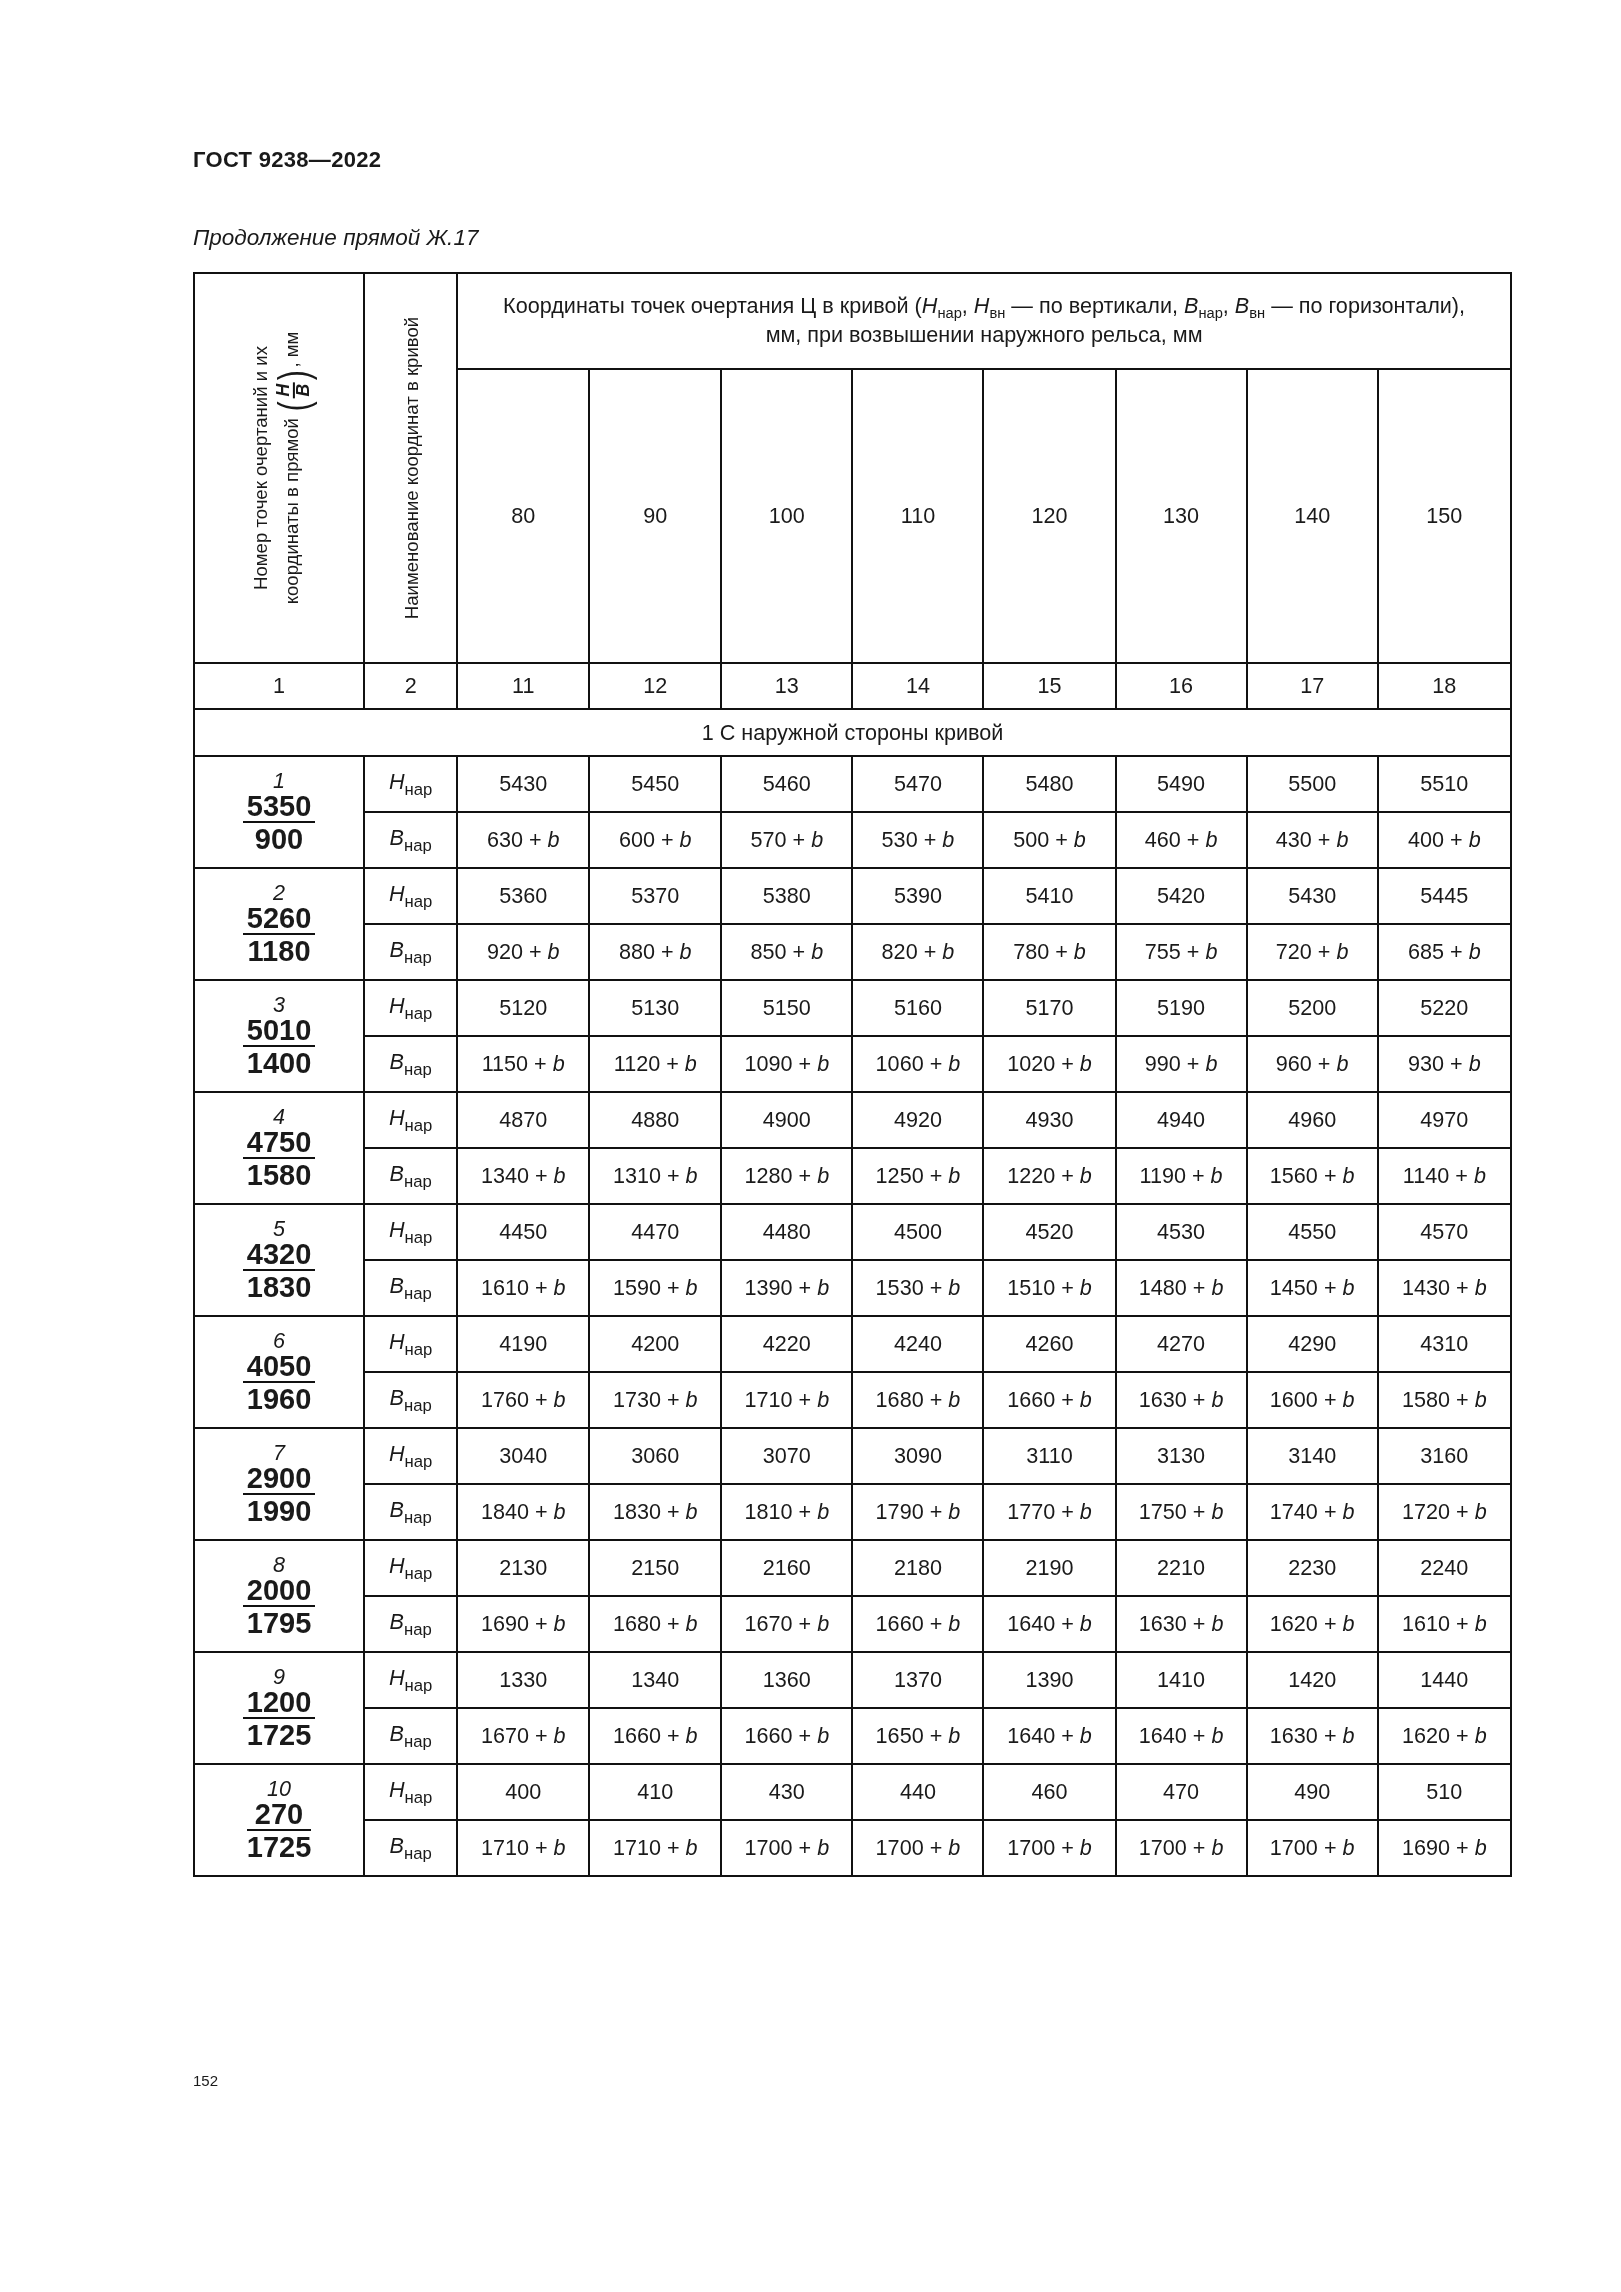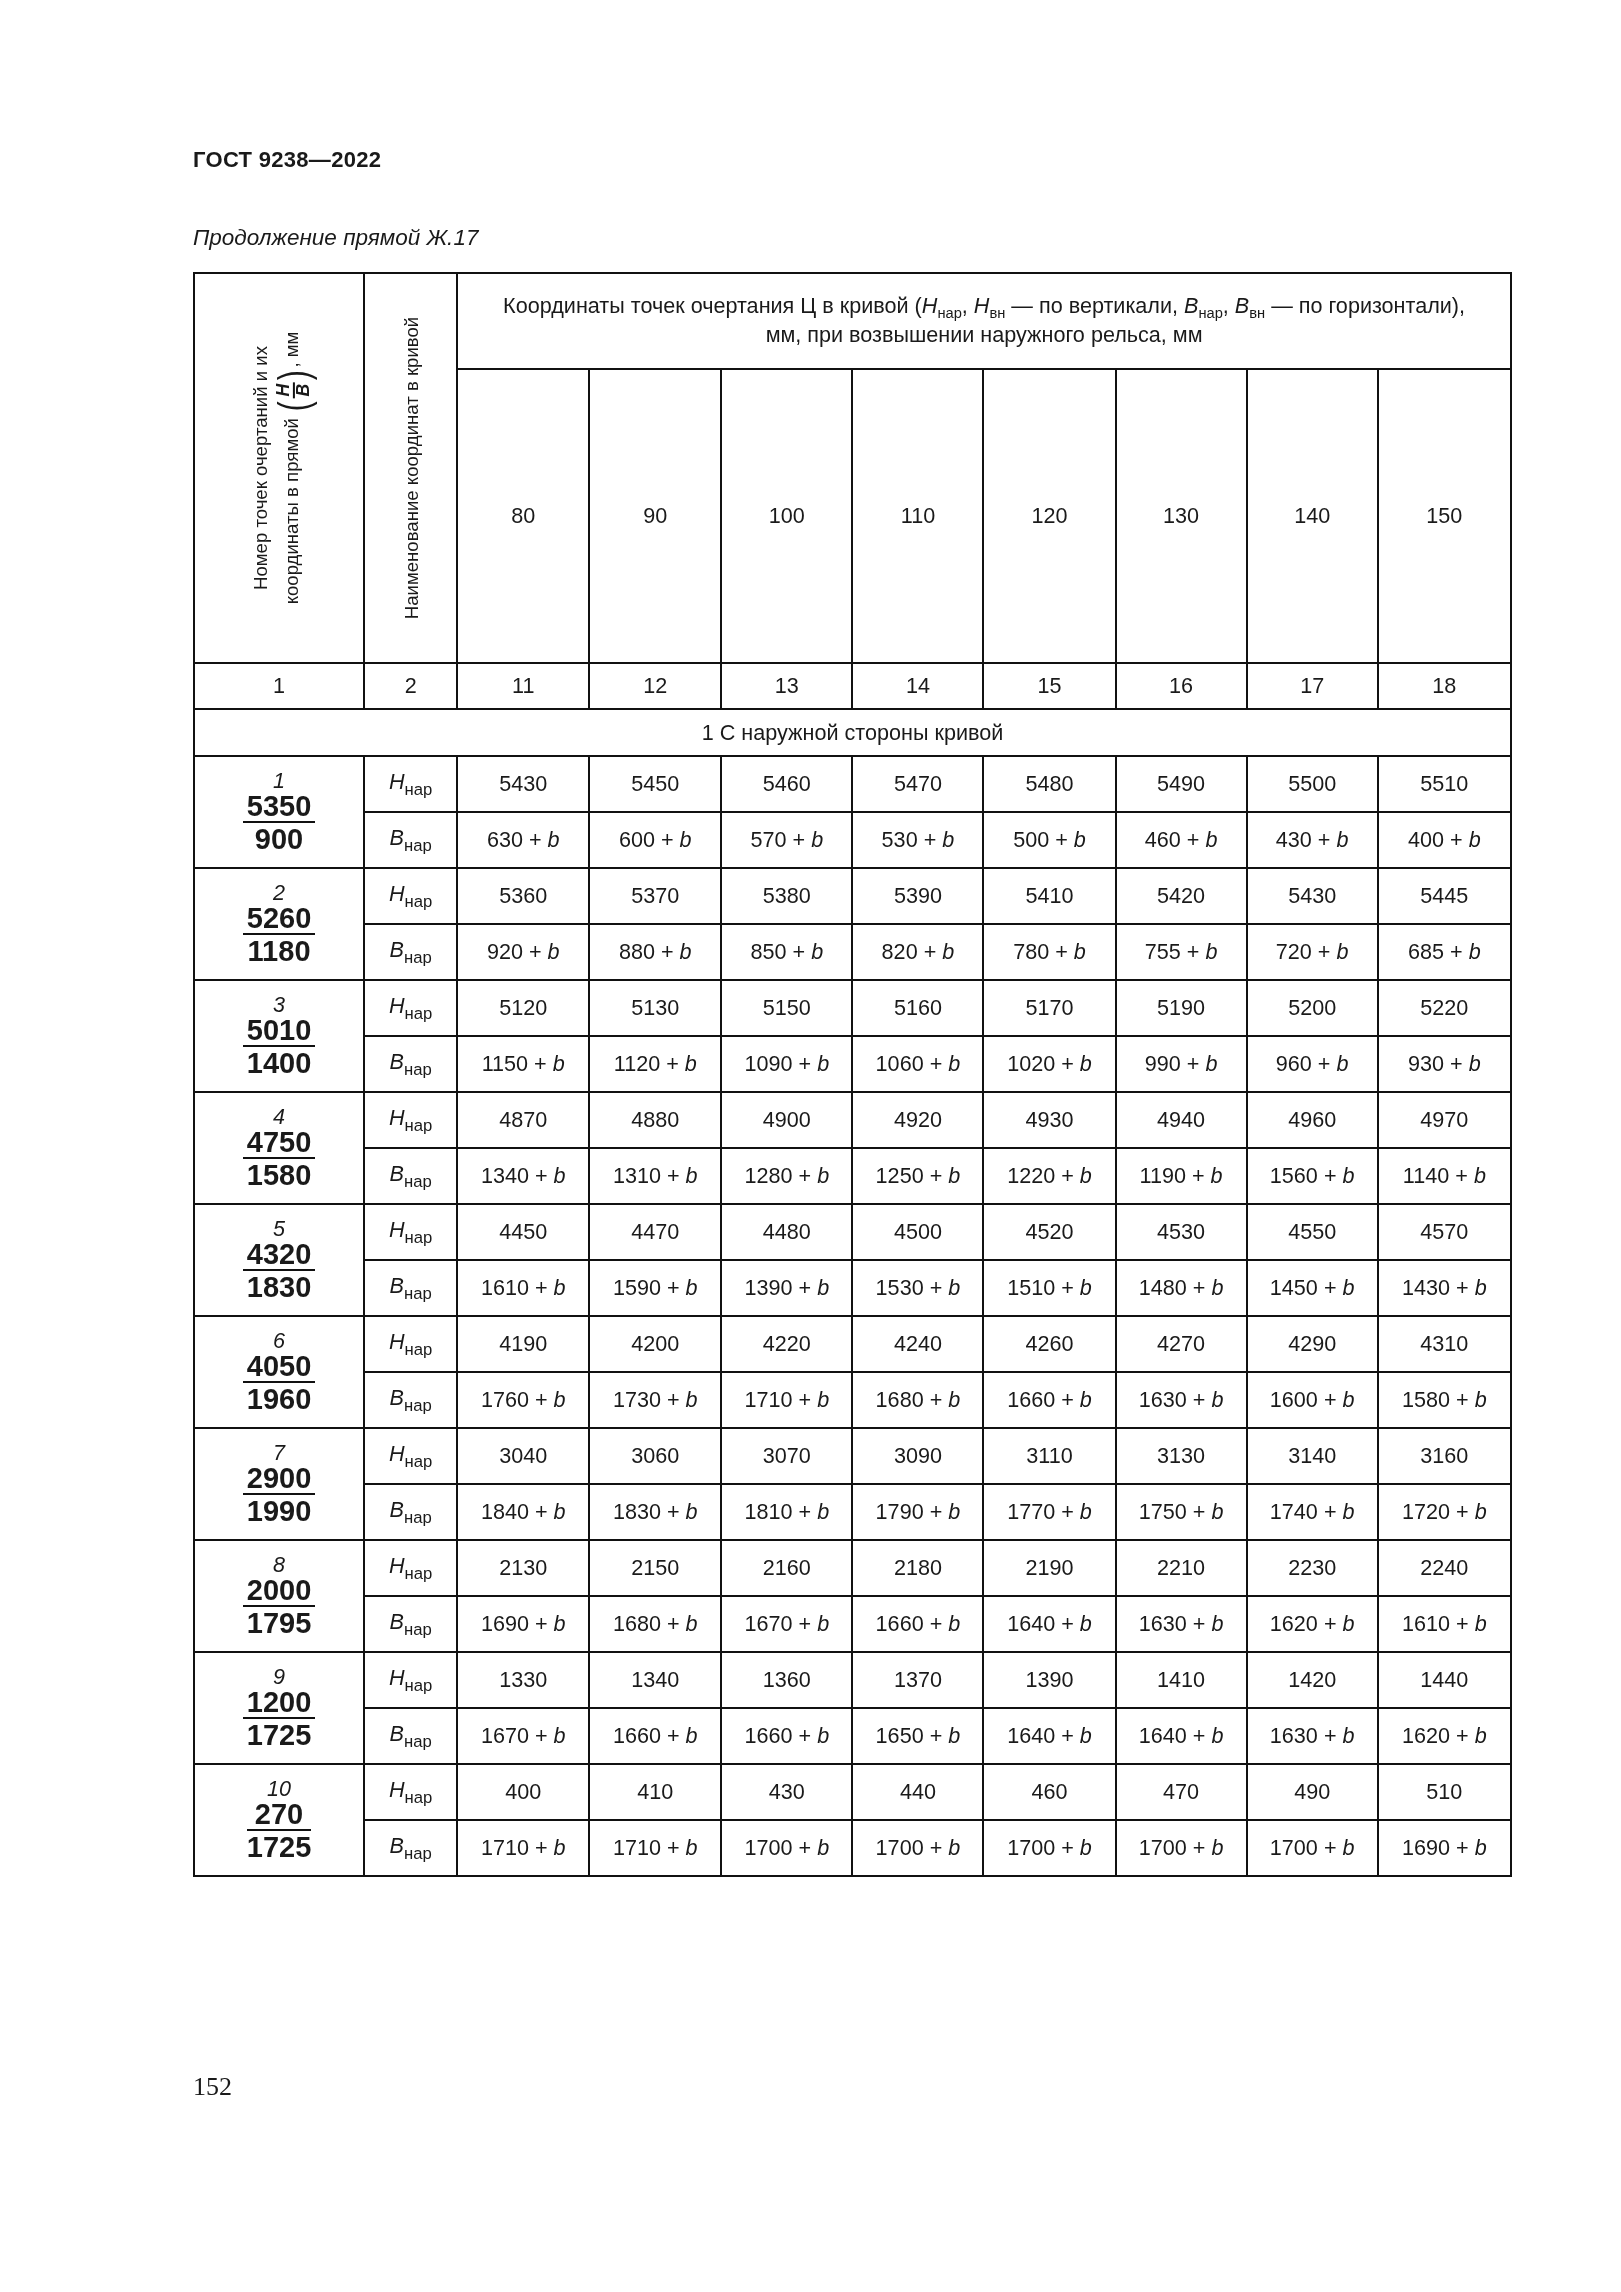--- a/index.html
+++ b/index.html
@@ -1,19 +1,19 @@
 <!DOCTYPE html>
 <html><head>
 <meta charset="utf-8">
 <style>
   html, body { margin:0; padding:0; background:#fff; }
   body { width:1621px; height:2293px; position:relative; font-family:"Liberation Sans", sans-serif; color:#1a1a1a; }
   .doc-title { position:absolute; left:193px; top:147px; font-weight:bold; font-size:22px; letter-spacing:0.3px; }
   .caption { position:absolute; left:193px; top:225px; font-style:italic; font-size:22.5px; }
-  .page-num { position:absolute; left:193px; top:2072px; font-size:26px;font-family:Liberation Serif, serif; }
+  .page-num { position:absolute; left:193px; top:2072px; font-size:15px; }
   table.main { position:absolute; left:193px; top:272px; width:1319px; border-collapse:collapse; table-layout:fixed; }
   table.main td { border:2px solid #111; text-align:center; vertical-align:middle; padding:0; font-size:21.6px; }
   .vert-wrap { height:292px; position:relative; }
   .vert { position:absolute; left:50%; top:50%; transform:translate(-50%,-50%) rotate(-90deg); white-space:nowrap; font-size:18.6px; line-height:29px; text-align:center; }
   .hb-frac { display:inline-flex; align-items:center; vertical-align:middle; font-style:italic; font-weight:bold; }
   .paren { font-size:43px; font-weight:normal; font-style:normal; transform:scaleX(0.7); display:inline-block; }
   .fr { display:inline-flex; flex-direction:column; align-items:center; line-height:17.6px; font-size:17.6px; }
   .fr .num { border-bottom:2px solid #111; padding:0 2px; }
   .head-top { height:94px; font-size:19.6px; line-height:22.5px; padding:0 13.7px !important; }
   .head-val { height:292px; font-size:19.6px;border-radius:16px; }

